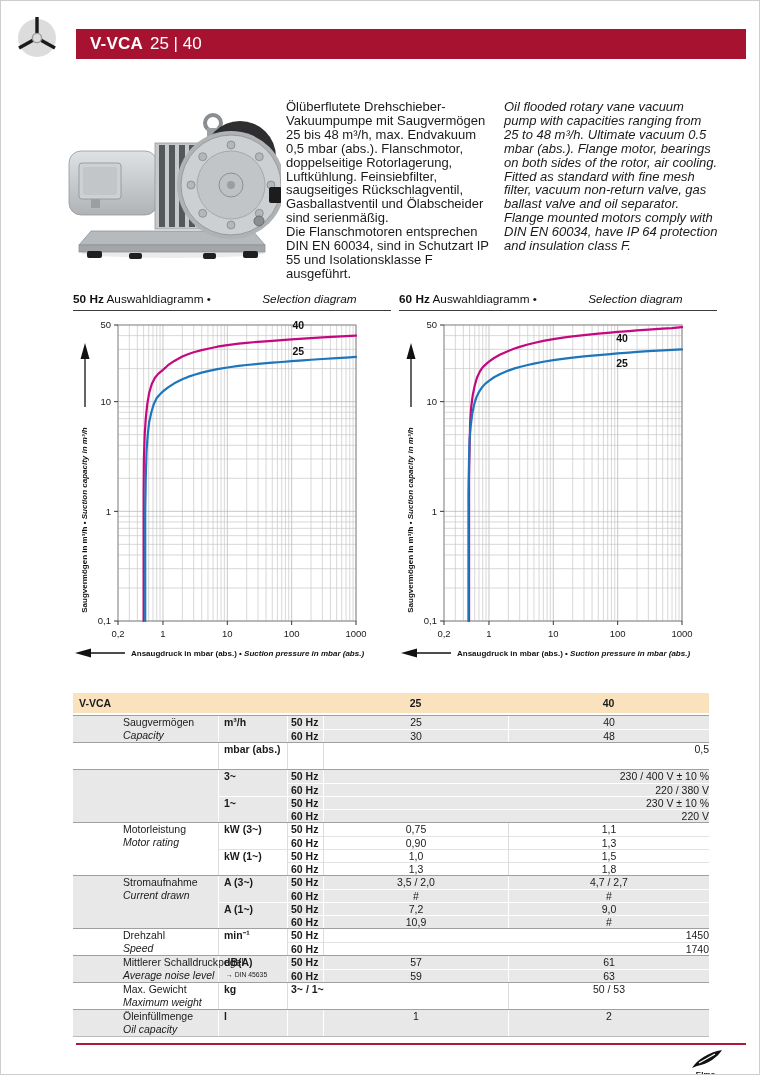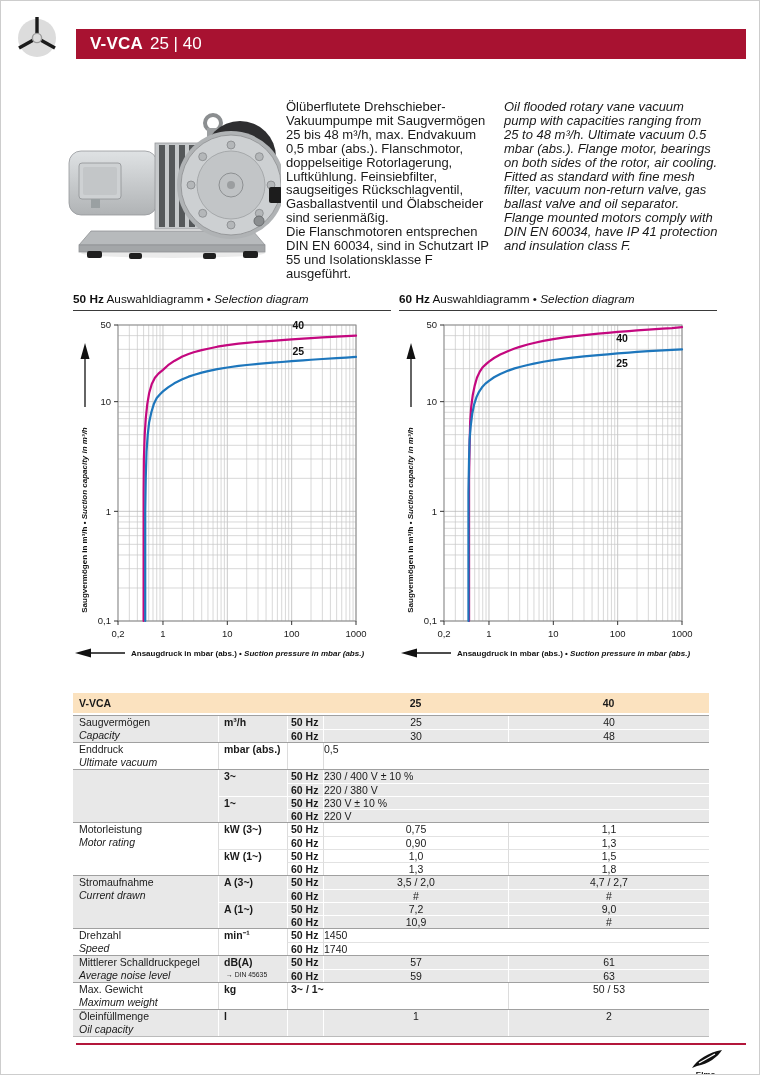--- a/index.html
+++ b/index.html
@@ -8,41 +8,41 @@
   .banner{position:absolute;left:75px;top:28px;width:670px;height:30px;background:#a81231;color:#fff;display:flex;align-items:center;padding-left:14px;box-sizing:border-box;}
   .banner .t-bold{font-weight:bold;font-size:17px;letter-spacing:.2px;}
   .banner .t-light{font-weight:400;font-size:17px;margin-left:7px;}
   .pump-figure{position:absolute;left:62px;top:98px;width:218px;height:162px;}
   .desc{position:absolute;top:99px;font-size:13px;line-height:13.9px;color:#1a1a1a;}
   .desc p{margin:0;}
   .desc-de{left:285px;width:207px;}
   .desc-en{left:503px;width:214px;font-style:italic;}
   .chart-title{position:absolute;top:291px;font-size:11.8px;color:#111;}
   .chart-title b{font-weight:bold;}
-  .chart-title i{font-style:italic;}
+  .chart-title i{font-style:italic;margin-left:48px;}
   .chart-rule{position:absolute;top:309px;width:318px;height:1px;background:#3a3a3a;}
   .chart{position:absolute;top:314px;}
   
   #spec-table{position:absolute;left:72px;top:692px;width:636px;font-size:10.5px;color:#1a1a1a;}
   .t-header{display:grid;grid-template-columns:145px 69px 36px 185px 201px;height:20px;background:#fbe2bf;margin-bottom:2px;align-items:center;}
   .t-header .prod{grid-column:1 / span 3;font-weight:bold;padding-left:6px;}
   .t-header .hcol{font-weight:bold;text-align:center;}
   .block{display:grid;grid-template-columns:145px 69px 36px 185px 201px;grid-auto-rows:13px;border-top:1px solid #a0a0a0;position:relative;}
   .block.gray{background:#e8e8e8;}
   .block.white{background:#ffffff;}
   .block:last-child{border-bottom:1px solid #bbb;}
   .cell{box-sizing:border-box;line-height:13px;white-space:nowrap;overflow:visible;}
-  .lbl{grid-column:1;padding-left:6px;}
+  .lbl{grid-column:1;padding-left:6px;margin-left:44px;}
   .lbl .en{font-style:italic;}
   .unitc{grid-column:2;font-weight:bold;padding-left:5px;}
   .unitc.small{font-weight:400;font-size:6.8px;line-height:11px;padding-left:7px;color:#222;}
   .freqc{grid-column:3;font-weight:bold;padding-left:3px;}
   .v25{grid-column:4;text-align:center;}
   .v40{grid-column:5;text-align:center;}
-  .vspan{grid-column:4 / span 2;text-align:left;}
+  .vspan{grid-column:4 / span 2;text-align:right;}
   .gray .bl{border-left:1px solid #ffffff;}
   .white .bl{border-left:1px solid #dcdcdc;}
   .gray .bt{border-top:1px solid #ffffff;}
   .white .bt{border-top:1px solid #e2e2e2;}
   
   .footer-rule{position:absolute;left:75px;top:1042px;width:670px;height:2px;background:#b3163b;}
   .brand{position:absolute;right:16px;top:1048px;display:flex;align-items:flex-start;flex-direction:column;}
   .brand-text{margin-left:5px;}
   .brand-text .l1,.brand-text .l2{font-weight:bold;font-size:8px;line-height:8px;color:#111;}
   .brand-text .tag{font-size:4px;line-height:6px;color:#444;border-top:1px solid #999;margin-top:1px;padding-top:1px;}
@@ -117,21 +117,21 @@
       <circle cx="196" cy="122" r="5" fill="#8b8e90" stroke="#6a6d6f"></circle>
     </svg>
   </div>
 
   <div class="desc desc-de">
     <p>Ölüberflutete Drehschieber-Vakuumpumpe mit Saugvermögen 25 bis 48 m³/h, max. Endvakuum 0,5 mbar (abs.). Flanschmotor, doppelseitige Rotorlagerung, Luftkühlung. Feinsiebfilter, saugseitiges Rückschlagventil, Gasballastventil und Ölabscheider sind serienmäßig.</p>
     <p>Die Flanschmotoren entsprechen DIN EN 60034, sind in Schutzart IP 55 und Isolationsklasse F ausgeführt.</p>
   </div>
   <div class="desc desc-en">
     <p>Oil flooded rotary vane vacuum pump with capacities ranging from 25 to 48 m³/h. Ultimate vacuum 0.5 mbar (abs.). Flange motor, bearings on both sides of the rotor, air cooling. Fitted as standard with fine mesh filter, vacuum non-return valve, gas ballast valve and oil separator.</p>
-    <p>Flange mounted motors comply with DIN EN 60034, have IP 41 protection and insulation class F.</p>
+    <p>Flange mounted motors comply with DIN EN 60034, have IP 64 protection and insulation class F.</p>
   </div>
 
   <div class="chart-title" style="left:72px;">
     <b>50 Hz</b>
     <span>Auswahldiagramm •</span>
     <i>Selection diagram</i>
   </div>
   <div class="chart-rule" style="left:72px;"></div>
   <div class="chart-title" style="left:398px;">
     <b>60 Hz</b>
@@ -358,24 +358,20 @@
         </div>
         <div class="cell unitc bl" style="grid-row: 1 / span 2;">m³/h</div>
         <div class="cell freqc bl" style="grid-row: 1 / span 1;">50 Hz</div>
         <div class="cell v25 bl" style="grid-row: 1 / span 1;">25</div>
         <div class="cell v40 bl" style="grid-row: 1 / span 1;">40</div>
         <div class="cell freqc bl bt" style="grid-row: 2 / span 1;">60 Hz</div>
         <div class="cell v25 bl bt" style="grid-row: 2 / span 1;">30</div>
         <div class="cell v40 bl bt" style="grid-row: 2 / span 1;">48</div>
       </div>
       <div class="block white" style="grid-template-rows: repeat(2, 13px);">
-        <div class="cell lbl" style="grid-row: 1 / span 2;">
-          <div class="de">Enddruck</div>
-          <div class="en">Ultimate vacuum</div>
-        </div>
         <div class="cell unitc bl" style="grid-row: 1 / span 2;">mbar (abs.)</div>
         <div class="cell freqc bl" style="grid-row: 1 / span 2;"></div>
         <div class="cell vspan bl" style="grid-row: 1 / span 2;">0,5</div>
       </div>
       <div class="block gray" style="grid-template-rows: repeat(4, 13px);">
         <div class="cell unitc bl" style="grid-row: 1 / span 2;">3~</div>
         <div class="cell unitc bl bt" style="grid-row: 3 / span 2;">1~</div>
         <div class="cell freqc bl" style="grid-row: 1 / span 1;">50 Hz</div>
         <div class="cell vspan bl" style="grid-row: 1 / span 1;">230 / 400 V ± 10 %</div>
         <div class="cell freqc bl bt" style="grid-row: 2 / span 1;">60 Hz</div>

